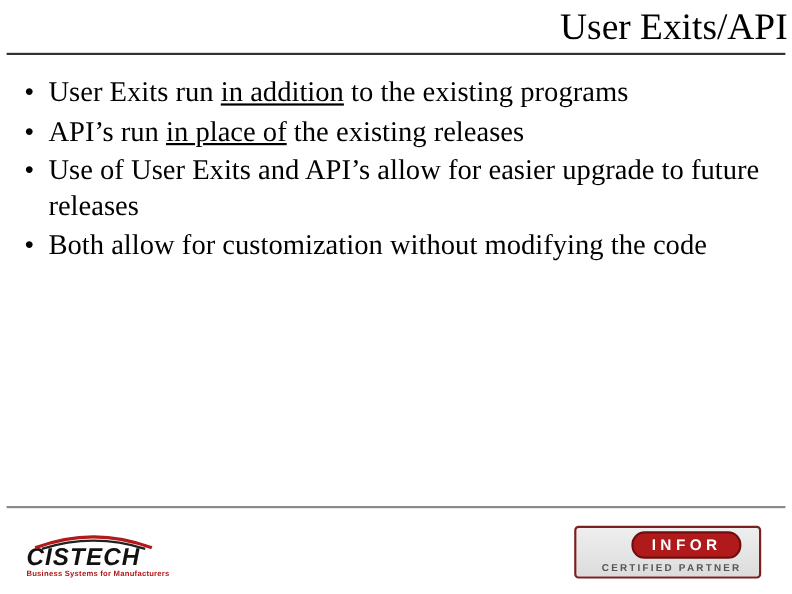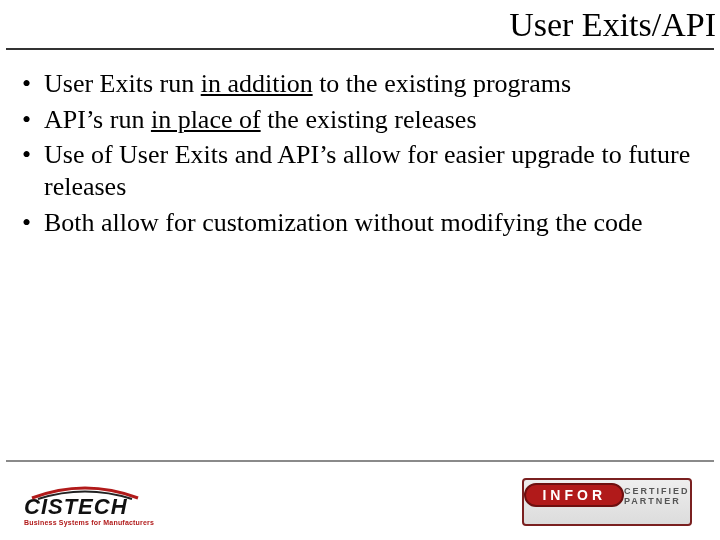--- a/index.html
+++ b/index.html
@@ -100,22 +100,22 @@
     margin-top: 1px;
   }
   
   .infor-badge {
     width: 170px;
     height: 48px;
     border: 2px solid #7a2020;
     border-radius: 4px;
     background: linear-gradient(#eee, #dcdcdc);
     display: flex;
-    flex-direction: row;
-    align-items: flex-start;
+    flex-direction: column;
+    align-items: flex-end;
     justify-content: center;
     padding: 3px 16px;
   }
   .infor-pill {
     background: #b11a1a;
     color: #fff;
     border-radius: 12px;
     padding: 1px 16px;
     font-family: Arial, Helvetica, sans-serif;
     font-size: 14px;

